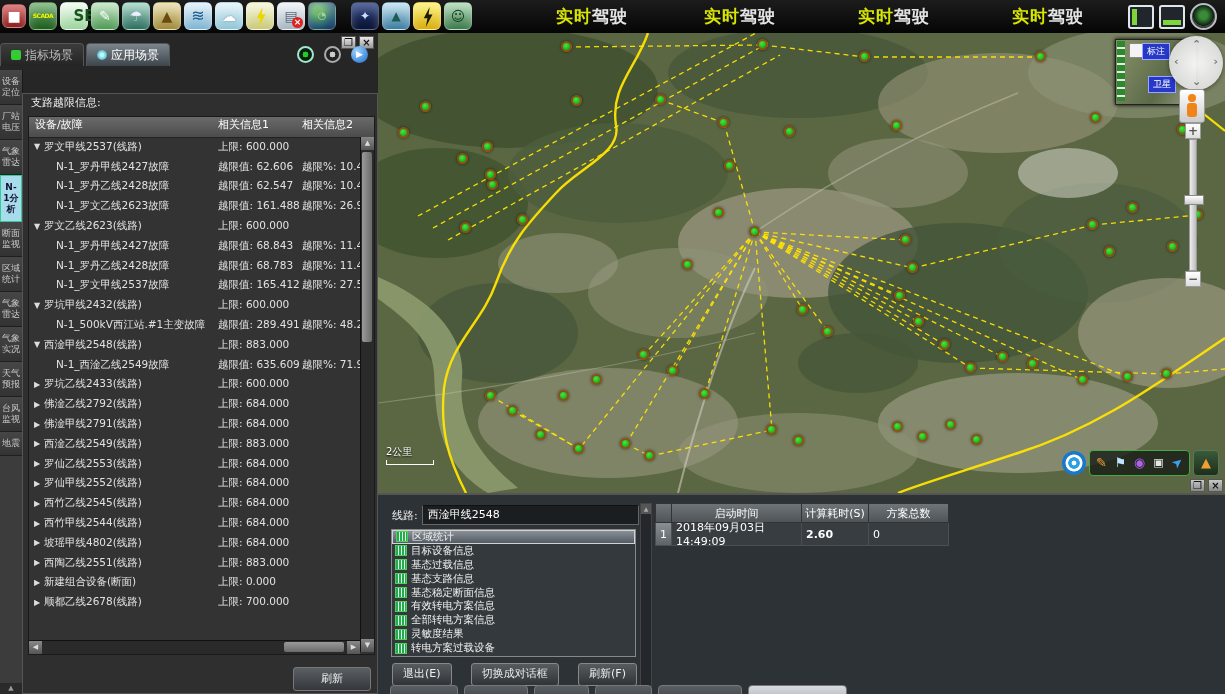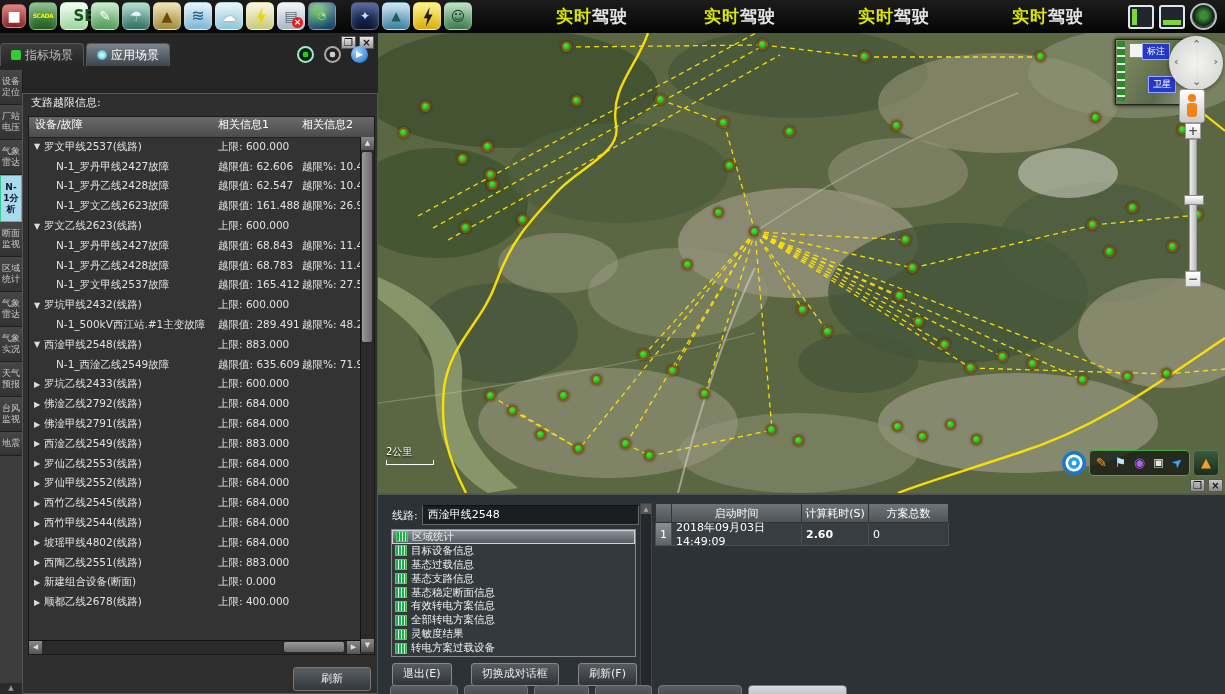--- a/index.html
+++ b/index.html
@@ -461,21 +461,21 @@
                 <span>新建组合设备(断面)</span>
               </div>
               <div class="gt-i1">上限: 0.000</div>
               <div class="gt-i2"></div>
             </div>
             <div class="gt-row group">
               <div class="gt-name">
                 <span class="gt-arrow">▶</span>
                 <span>顺都乙线2678(线路)</span>
               </div>
-              <div class="gt-i1">上限: 400.000</div>
+              <div class="gt-i1">上限: 700.000</div>
               <div class="gt-i2"></div>
             </div>
           </div>
         <div class="vscroll">
           <div class="arr up">▲</div>
           <div class="thumb"></div>
           <div class="arr dn">▼</div>
         </div>
         <div class="hscroll">
           <div class="arr lf">◀</div>

